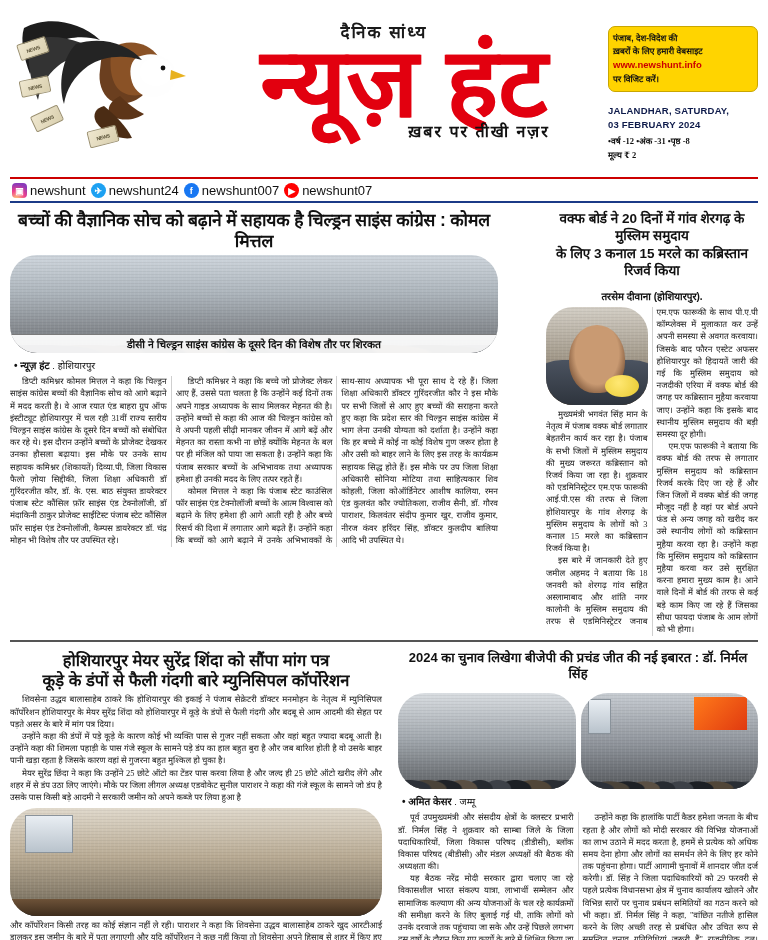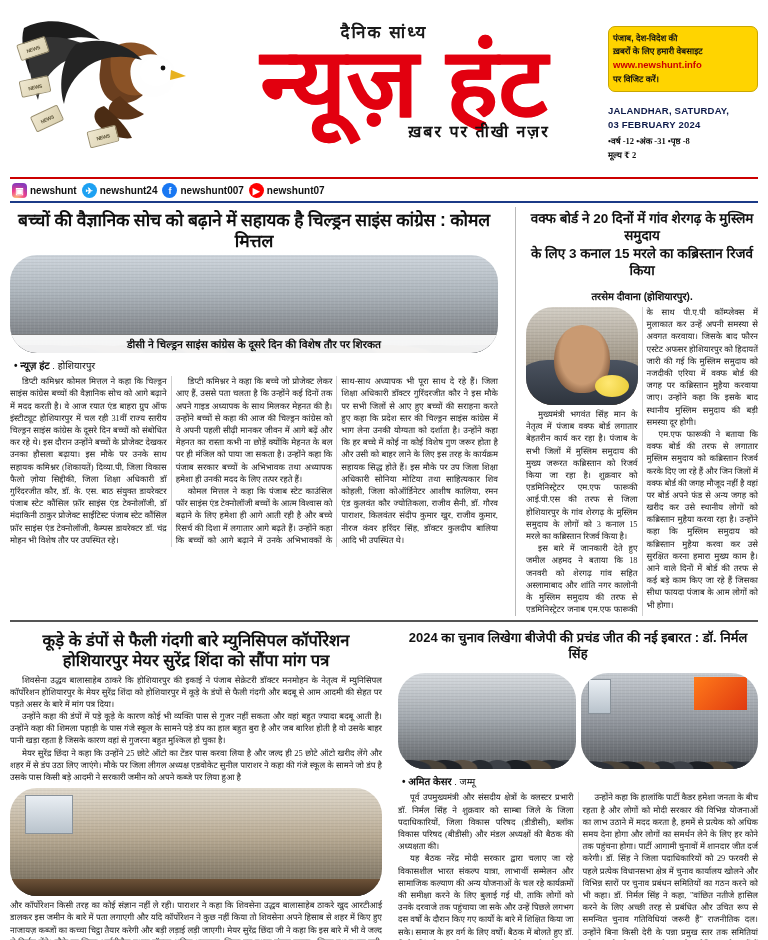--- a/index.html
+++ b/index.html
@@ -127,21 +127,21 @@
   .contact-strip {
     display: flex;
     align-items: center;
     justify-content: space-between;
     padding: 2px 2px 3px;
     font-family: "Liberation Sans", sans-serif;
   }
   .contact-left { font-size: 8.5px; font-weight: bold; color: #1b1b1b; letter-spacing: 0.1px; }
   .socials { display: flex; align-items: center; gap: 5px; }
   .social { display: flex; align-items: center; gap: 3px; }
-  .social span.label { font-size: 10px; font-weight: bold; color: #111; }
+  .social span.label { font-size: 13px; font-weight: normal; color: #111; }
   .sic { width: 15px; height: 15px; border-radius: 4px; display:inline-block; position: relative; }
   .sic.ig { background: radial-gradient(circle at 30% 110%, #ffd776 0%, #f0408c 45%, #8a3ab9 80%); }
   .sic.tw { background: #1da1f2; border-radius: 50%; }
   .sic.fb { background: #1877f2; border-radius: 50%; }
   .sic.yt { background: #ff0000; border-radius: 50%; }
   .sic em {
     position: absolute; inset: 0;
     display: flex; align-items: center; justify-content: center;
     color: #fff; font-size: 9px; font-style: normal; font-weight: bold;
   }
@@ -159,21 +159,21 @@
   .hl-2 {
     font-family: "Liberation Sans", sans-serif;
     font-weight: bold;
     font-size: 13.5px;
     text-align: center;
     line-height: 1.28;
     padding: 3px 2px 5px;
   }
 
   
-  .top-section { display: flex; gap: 6px; }
+  .top-section { display: flex; gap: 16px; }
   .col-left { width: 494px; flex: 0 0 494px; padding-right: 6px; }
   .vrule { width: 1px; background: #b9b9b9; margin: 0 5px; align-self: stretch; }
   .col-right { flex: 1 1 auto; }
 
   .photo {
     background: #b9bcc2;
     position: relative;
     overflow: hidden;
     border-radius: 27px;
   }
@@ -438,22 +438,22 @@
       </div>
     </div>
   </div>
 
   <div class="hrule-mid"></div>
 
   <div class="bottom-section">
 
     <div class="col-bl">
       <div class="hl-3">
+        <div>होशियारपुर मेयर सुरेंद्र शिंदा को सौंपा मांग पत्र</div>
         <div>कूड़े के डंपों से फैली गंदगी बारे म्युनिसिपल कॉर्पोरेशन</div>
-        <div>होशियारपुर मेयर सुरेंद्र शिंदा को सौंपा मांग पत्र</div>
       </div>
 
 
       <div class="bottom-flow">
         <div class="bf-text bodytext">
           <p>शिवसेना उद्धव बालासाहेब ठाकरे कि होशियारपुर की इकाई ने  पंजाब सेक्रेटरी डॉक्टर मनमोहन के नेतृत्व में म्युनिसिपल कॉर्पोरेशन होशियारपुर के मेयर सुरेंद्र शिंदा को होशियारपुर में कूड़े के डंपों से फैली गंदगी और बदबू से आम आदमी की सेहत पर पड़ते असर के बारे में मांग पत्र दिया।</p>
           <p>उन्होंने कहा की डंपों में पड़े कूड़े के कारण कोई भी व्यक्ति पास से गुजर नहीं सकता और वहां बहुत ज्यादा बदबू आती है। उन्होंने कहा की शिमला पहाड़ी के पास गंजे स्कूल के सामने पड़े डंप का हाल बहुत बुरा है और जब बारिश होती है वो उसके बाहर पानी खड़ा रहता है जिसके कारण वहां से गुजरना बहुत मुश्किल हो चुका है।</p>
           <p>मेयर सुरेंद्र छिंदा ने कहा कि उन्होंने 25 छोटे ऑटो का टेंडर पास करवा लिया है और जल्द ही 25 छोटे ऑटो खरीद लेंगे और शहर में से डंप उठा लिए जाएंगे। मौके पर जिला लीगल अध्यक्ष एडवोकेट सुनील पाराशर ने कहा की गंजे स्कूल के सामने जो डंप है उसके पास किसी बड़े आदमी ने सरकारी जमीन को अपने कब्जे पर लिया हुआ है</p>
         </div>
         <div class="bf-photo">

